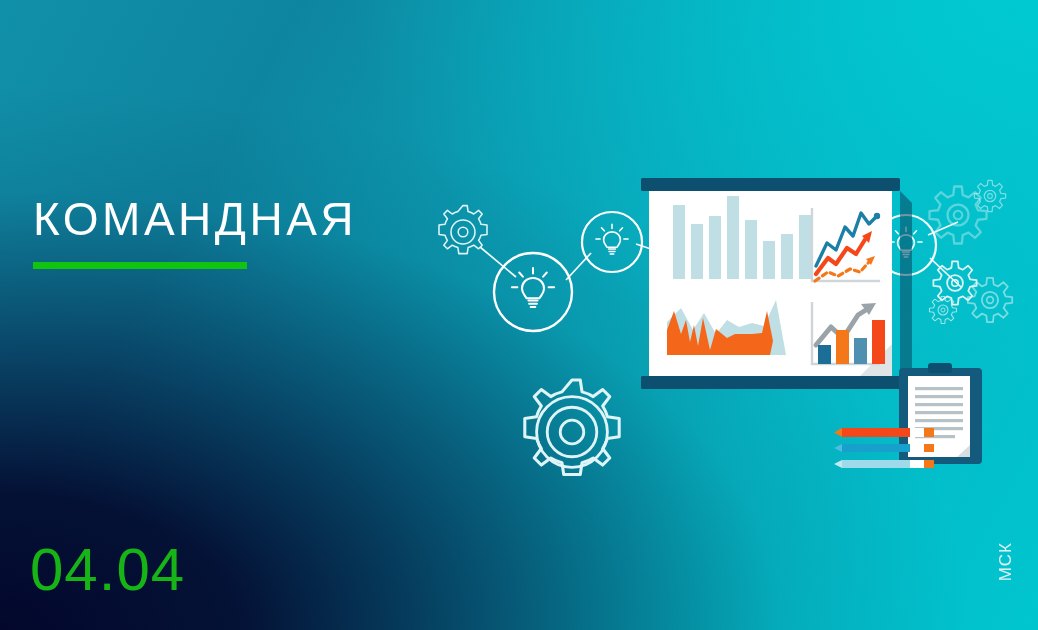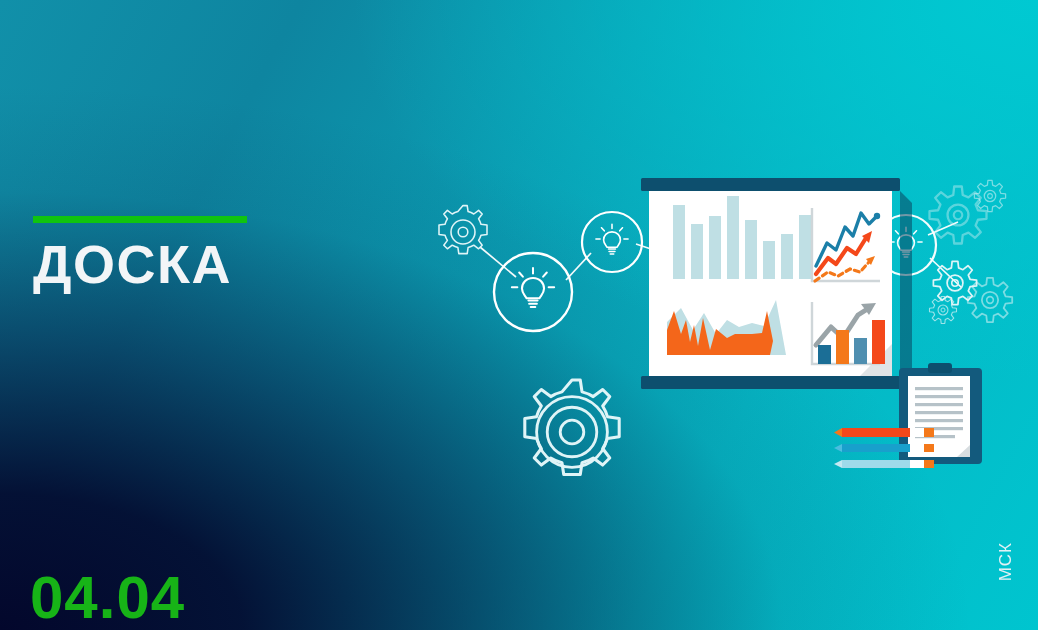--- a/index.html
+++ b/index.html
@@ -26,21 +26,21 @@
     width:214px;height:7px;background:#10c410;margin-top:20px;
   }
   .title-bold{
     font-size:54px;font-weight:bold;color:#f2f5f7;
     letter-spacing:1.5px;line-height:1;margin-top:14px;white-space:nowrap;
   }
 
   
   .date{
     position:absolute;left:30px;top:540px;
-    font-size:60px;font-weight:700;color:#17b417;letter-spacing:1px;line-height:1;margin-top:28px;
+    font-size:60px;font-weight:400;color:#17b417;letter-spacing:1px;line-height:1;
   }
   .time-wrap{
     position:absolute;right:22px;top:538px;
     display:flex;align-items:flex-start;
   }
   .time{
     font-size:62px;font-weight:300;color:#e9f4f7;letter-spacing:0px;line-height:1;
   }
   .tz{
     font-size:17px;font-weight:300;color:#e3f1f5;letter-spacing:1px;
@@ -220,22 +220,22 @@
       <g>
         <rect x="842" y="460" width="68" height="8" fill="#9fdaea"></rect>
         <rect x="910" y="460" width="14" height="8" fill="#ffffff"></rect>
         <rect x="924" y="460" width="10" height="8" fill="#f4781a"></rect>
         <polygon points="842,460 834,464 842,468" fill="#c3e8f2"></polygon>
       </g>
     </svg>
   </div>
 
   <div class="title-wrap">
+    <div class="title-thin">КОМАНДНАЯ</div>
     <div class="title-rule"></div>
-    <div class="title-bold">ДОСКА</div>
   </div>
 
   <div class="date">04.04</div>
 
   <div class="time-wrap">
     <div class="tz">МСК</div>
   </div>
 
 </div>
 

